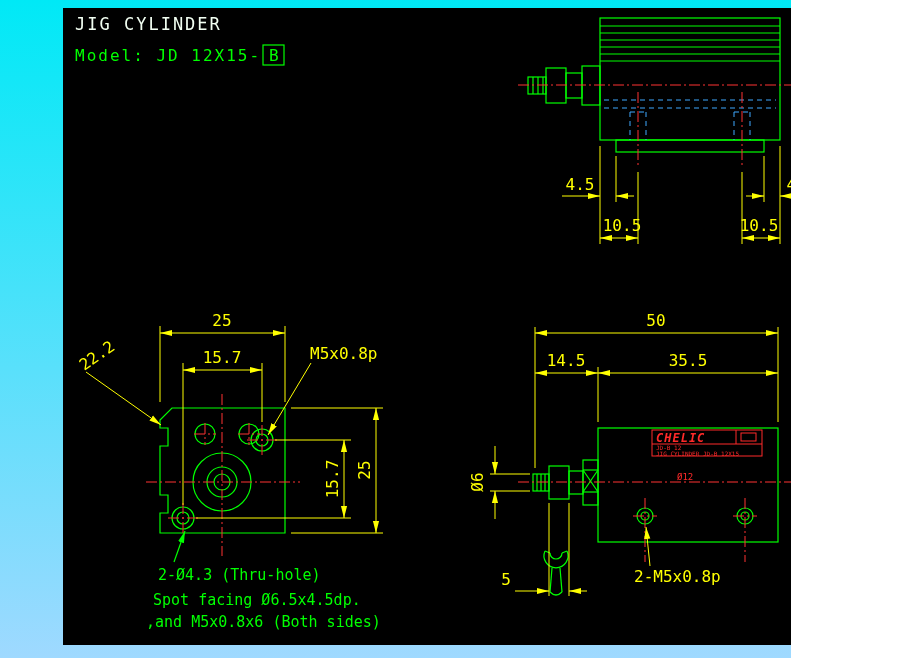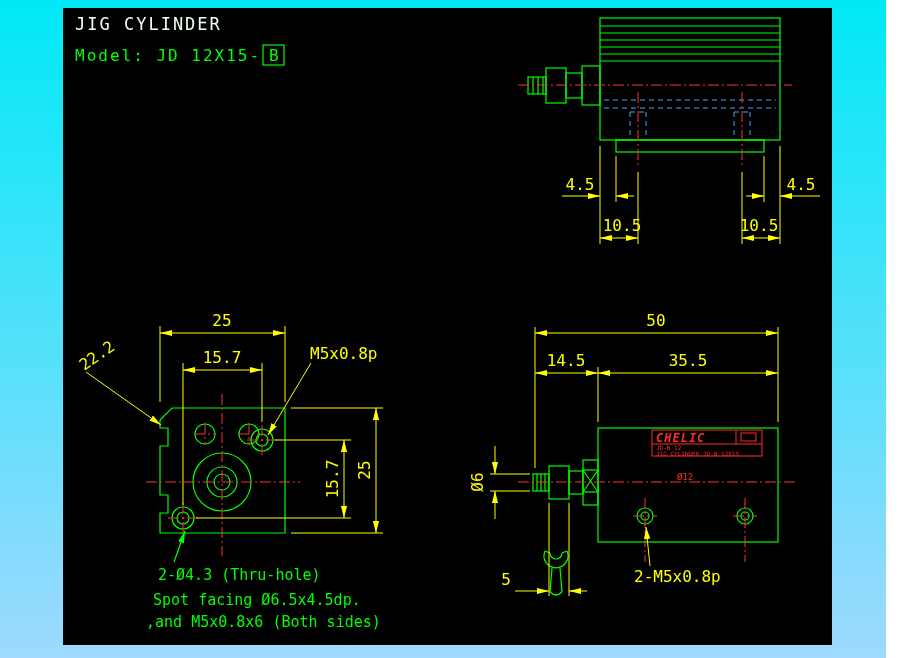--- a/index.html
+++ b/index.html
@@ -2,21 +2,21 @@
 <html style="--canvas: #000000; --frame-top: #00e9f6; --frame-bottom: #9fd9ff; --geometry: #00ff00; --dimensions: #ffff00; --centerlines: #ff3232; --hidden-lines: #3fa8ff; --brand-red: #ff2a2a; --title-text: #f2fff2;"><head>
 <meta charset="utf-8">
 <style>
   :root{
     --canvas:#000000; --frame-top:#00e9f6; --frame-bottom:#9fd9ff;
     --geometry:#00ff00; --dimensions:#ffff00; --centerlines:#ff3232;
     --hidden-lines:#3fa8ff; --brand-red:#ff2a2a; --title-text:#f2fff2;
   }
   html,body{margin:0;padding:0;}
   .stage{
-    position:relative;width:886px;height:658px;overflow:hidden;
+    position:relative;width:791px;height:658px;overflow:hidden;
     background:linear-gradient(180deg,var(--frame-top) 0%,var(--frame-bottom) 100%);
     font-family:"DejaVu Sans Mono",monospace;
   }
   svg{position:absolute;left:0;top:0;}
   .geo{stroke:var(--geometry);fill:none;stroke-width:1.2;}
   .hid{stroke:var(--hidden-lines);fill:none;stroke-width:1;stroke-dasharray:5 4;}
   .cl{stroke:var(--centerlines);fill:none;stroke-width:1;stroke-dasharray:11 3 2 3;}
   .dl{stroke:var(--dimensions);fill:none;stroke-width:1;}
   .redl{stroke:var(--brand-red);fill:none;stroke-width:1;}
   text{font-family:"DejaVu Sans Mono",monospace;}

